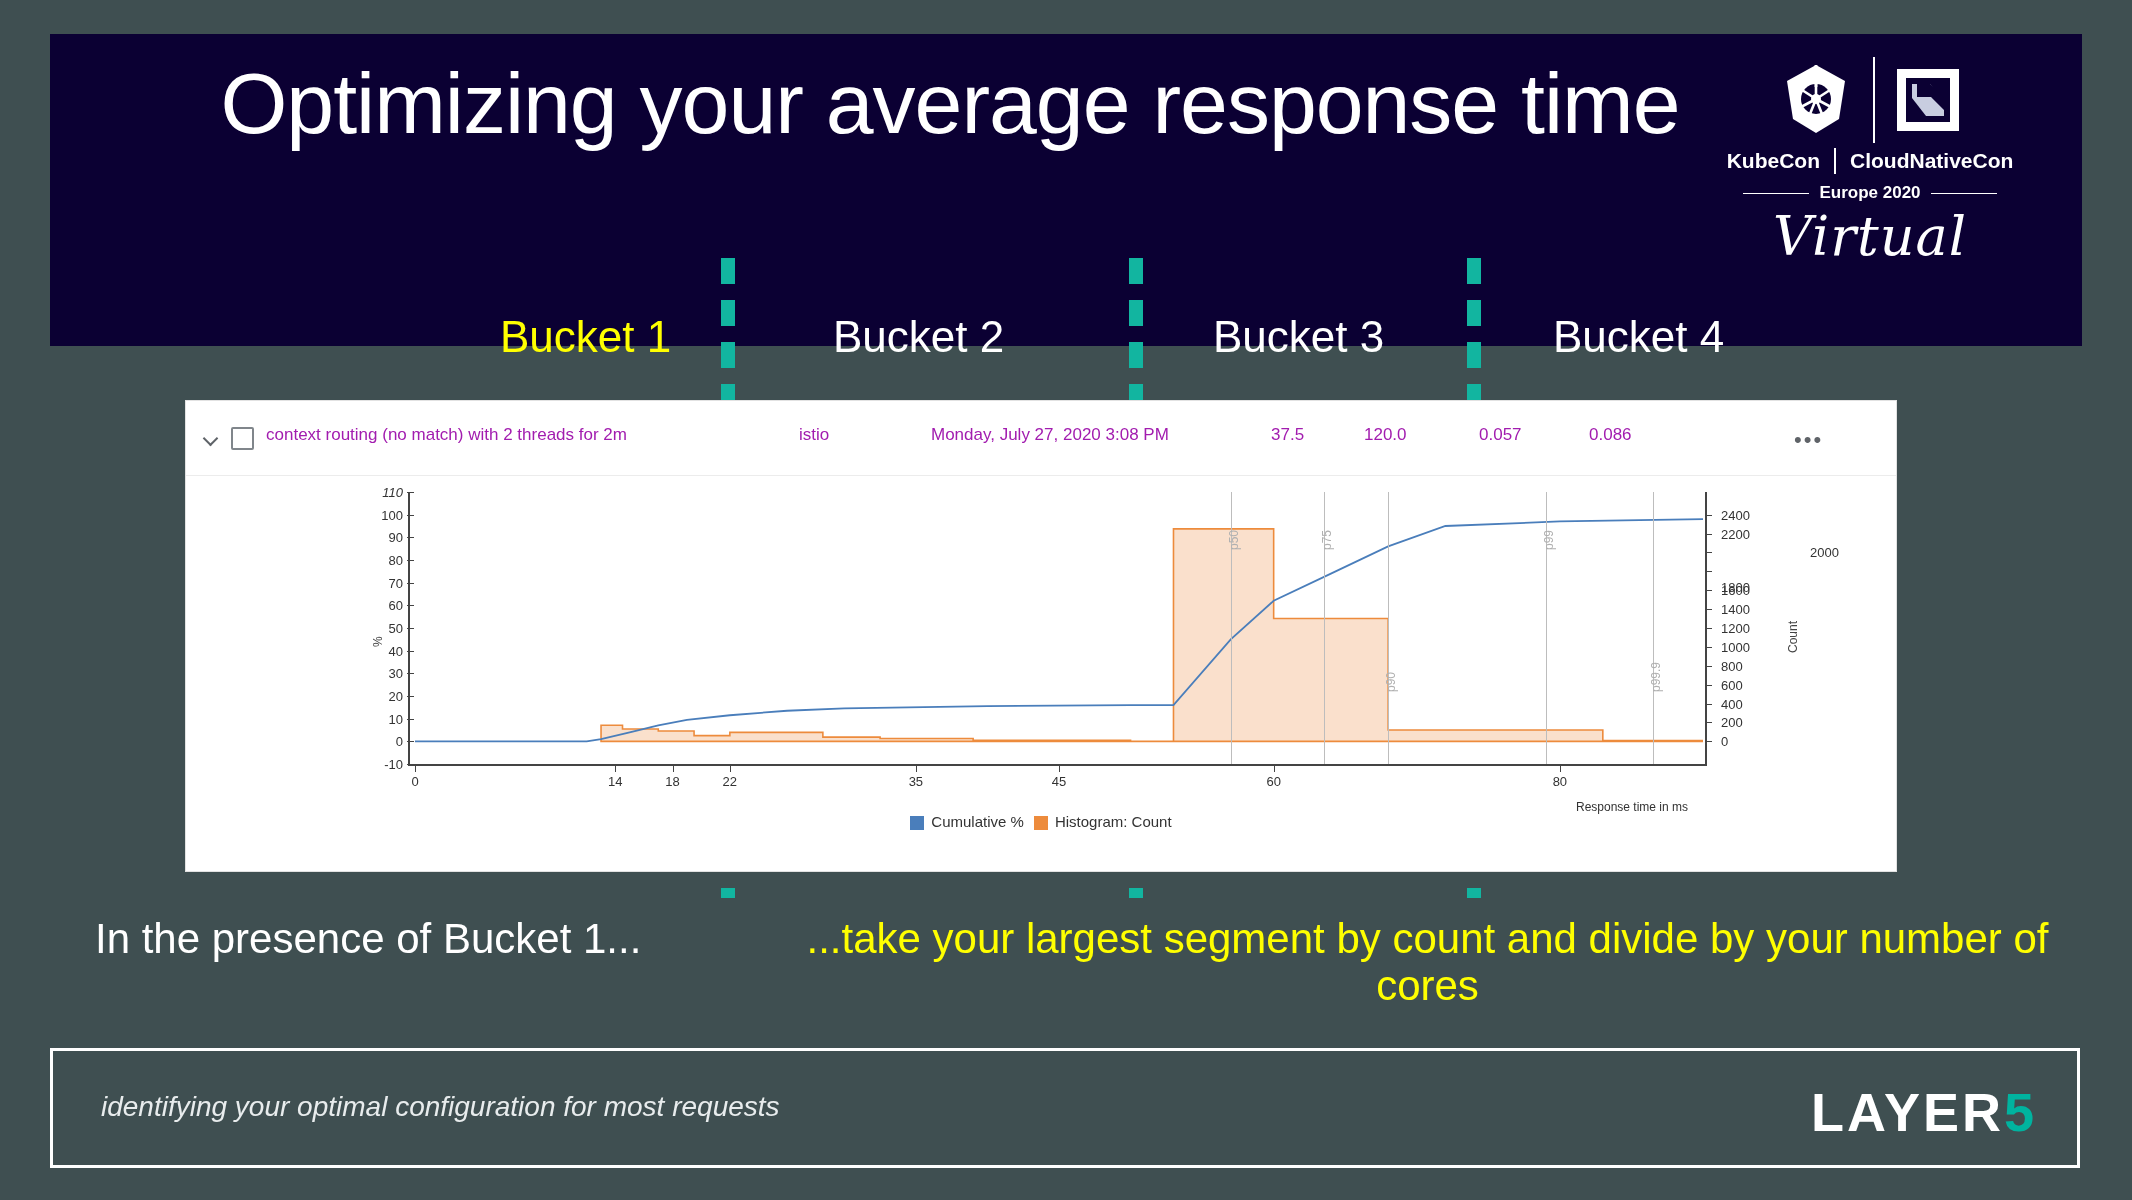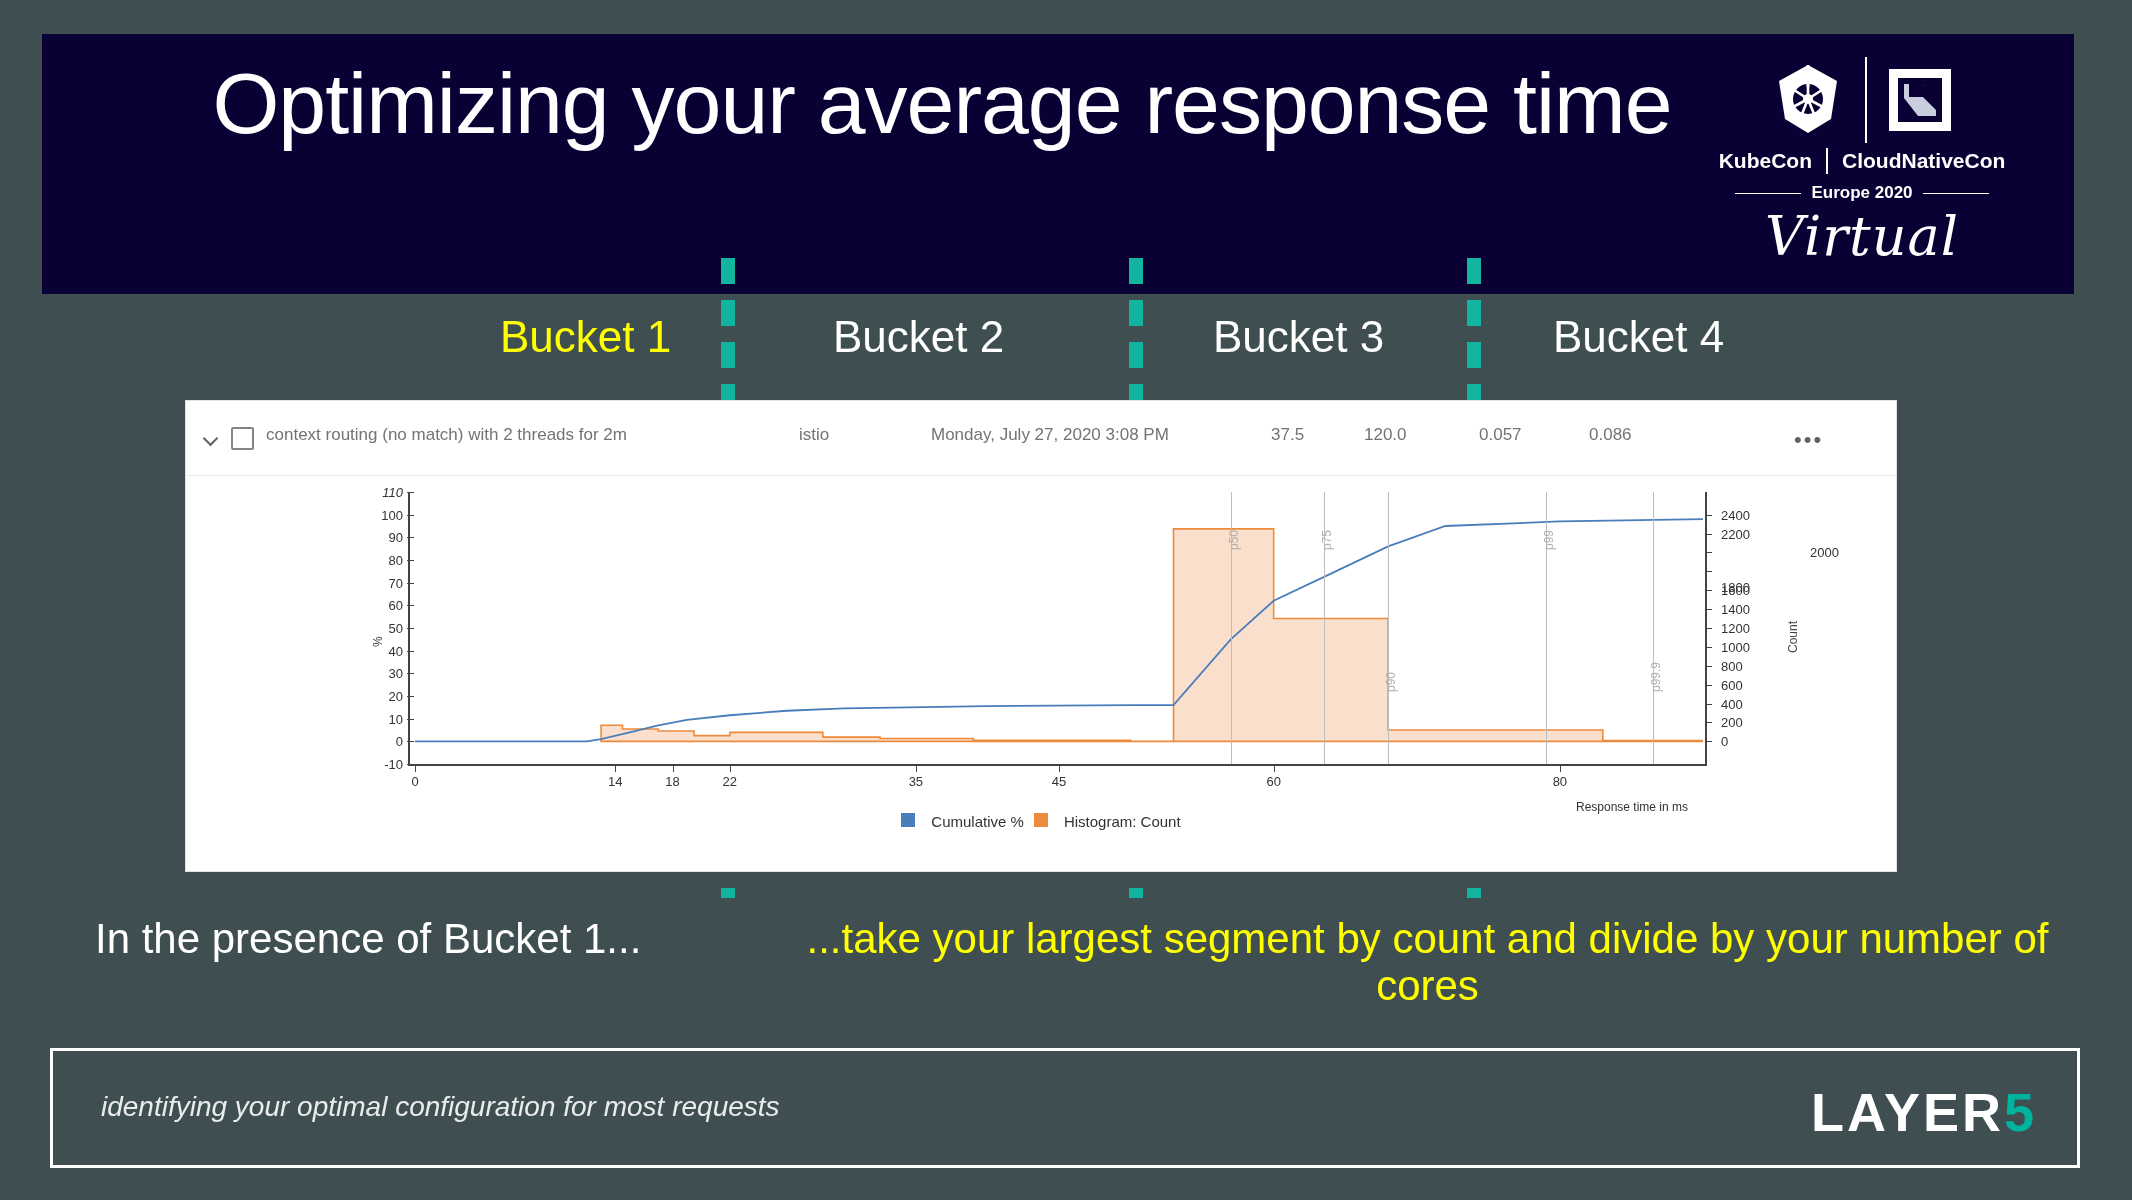--- a/index.html
+++ b/index.html
@@ -4,21 +4,21 @@
 <style>
   html,body{margin:0;padding:0;}
   body{
     width:2132px;height:1200px;
     background:#3f4f51;
     font-family:"Liberation Sans", sans-serif;
     overflow:hidden;position:relative;
   }
   
   .header{
-    position:absolute;left:42px;top:34px;width:2032px;height:260px;
+    position:absolute;left:50px;top:34px;width:2032px;height:312px;
     background:#0b0033;
   }
   .title{
     position:absolute;left:120px;top:26px;width:1560px;
     text-align:center;color:#ffffff;
     font-size:86px;line-height:1.02;font-weight:400;
     letter-spacing:-1px;
   }
   .kc-logo{
     position:absolute;right:62px;top:20px;width:300px;height:220px;
@@ -67,21 +67,21 @@
   .chev:before{
     content:"";position:absolute;left:3px;top:4px;width:9px;height:9px;
     border-right:2px solid #5f6368;border-bottom:2px solid #5f6368;
     transform:rotate(45deg);
   }
   .chkbox{
     position:absolute;left:45px;top:26px;width:19px;height:19px;
     border:2px solid #80868b;border-radius:2px;background:#fff;
   }
   .rh-cell{
-    position:absolute;top:24px;font-size:17px;color:#737373;
+    position:absolute;top:24px;font-size:17px;color:#a21caf;
     white-space:nowrap;font-family:"Liberation Sans",sans-serif;
   }
   .dots{
     position:absolute;top:26px;left:1608px;color:#5f6368;
     font-size:22px;letter-spacing:2px;
   }
   
   .chart{position:absolute;left:0;top:74px;width:1710px;height:396px;}
   .plot{
     position:absolute;left:229px;top:17px;width:1288px;height:272px;
@@ -120,21 +120,21 @@
   .pct-line{position:absolute;width:1px;background:#bdbdbd;}
   .pct-lbl{
     position:absolute;font-size:12px;color:#b0b0b0;
     transform:rotate(-90deg);transform-origin:left top;white-space:nowrap;
   }
   .legend{
     position:absolute;left:0;width:1710px;top:338px;
     display:flex;justify-content:center;align-items:center;gap:10px;
     font-size:15px;color:#333;
   }
-  .lg-item{display:flex;align-items:flex-start;gap:16px;}
+  .lg-item{display:flex;align-items:flex-end;gap:7px;}
   .lg-sw{width:14px;height:14px;display:inline-block;}
   
   .cap{
     position:absolute;font-size:42px;color:#ffffff;white-space:nowrap;
   }
   .cap-yellow-wrap{
     position:absolute;left:795px;top:915px;width:1265px;
     text-align:center;color:#ffff00;font-size:42px;line-height:1.12;
   }
   

